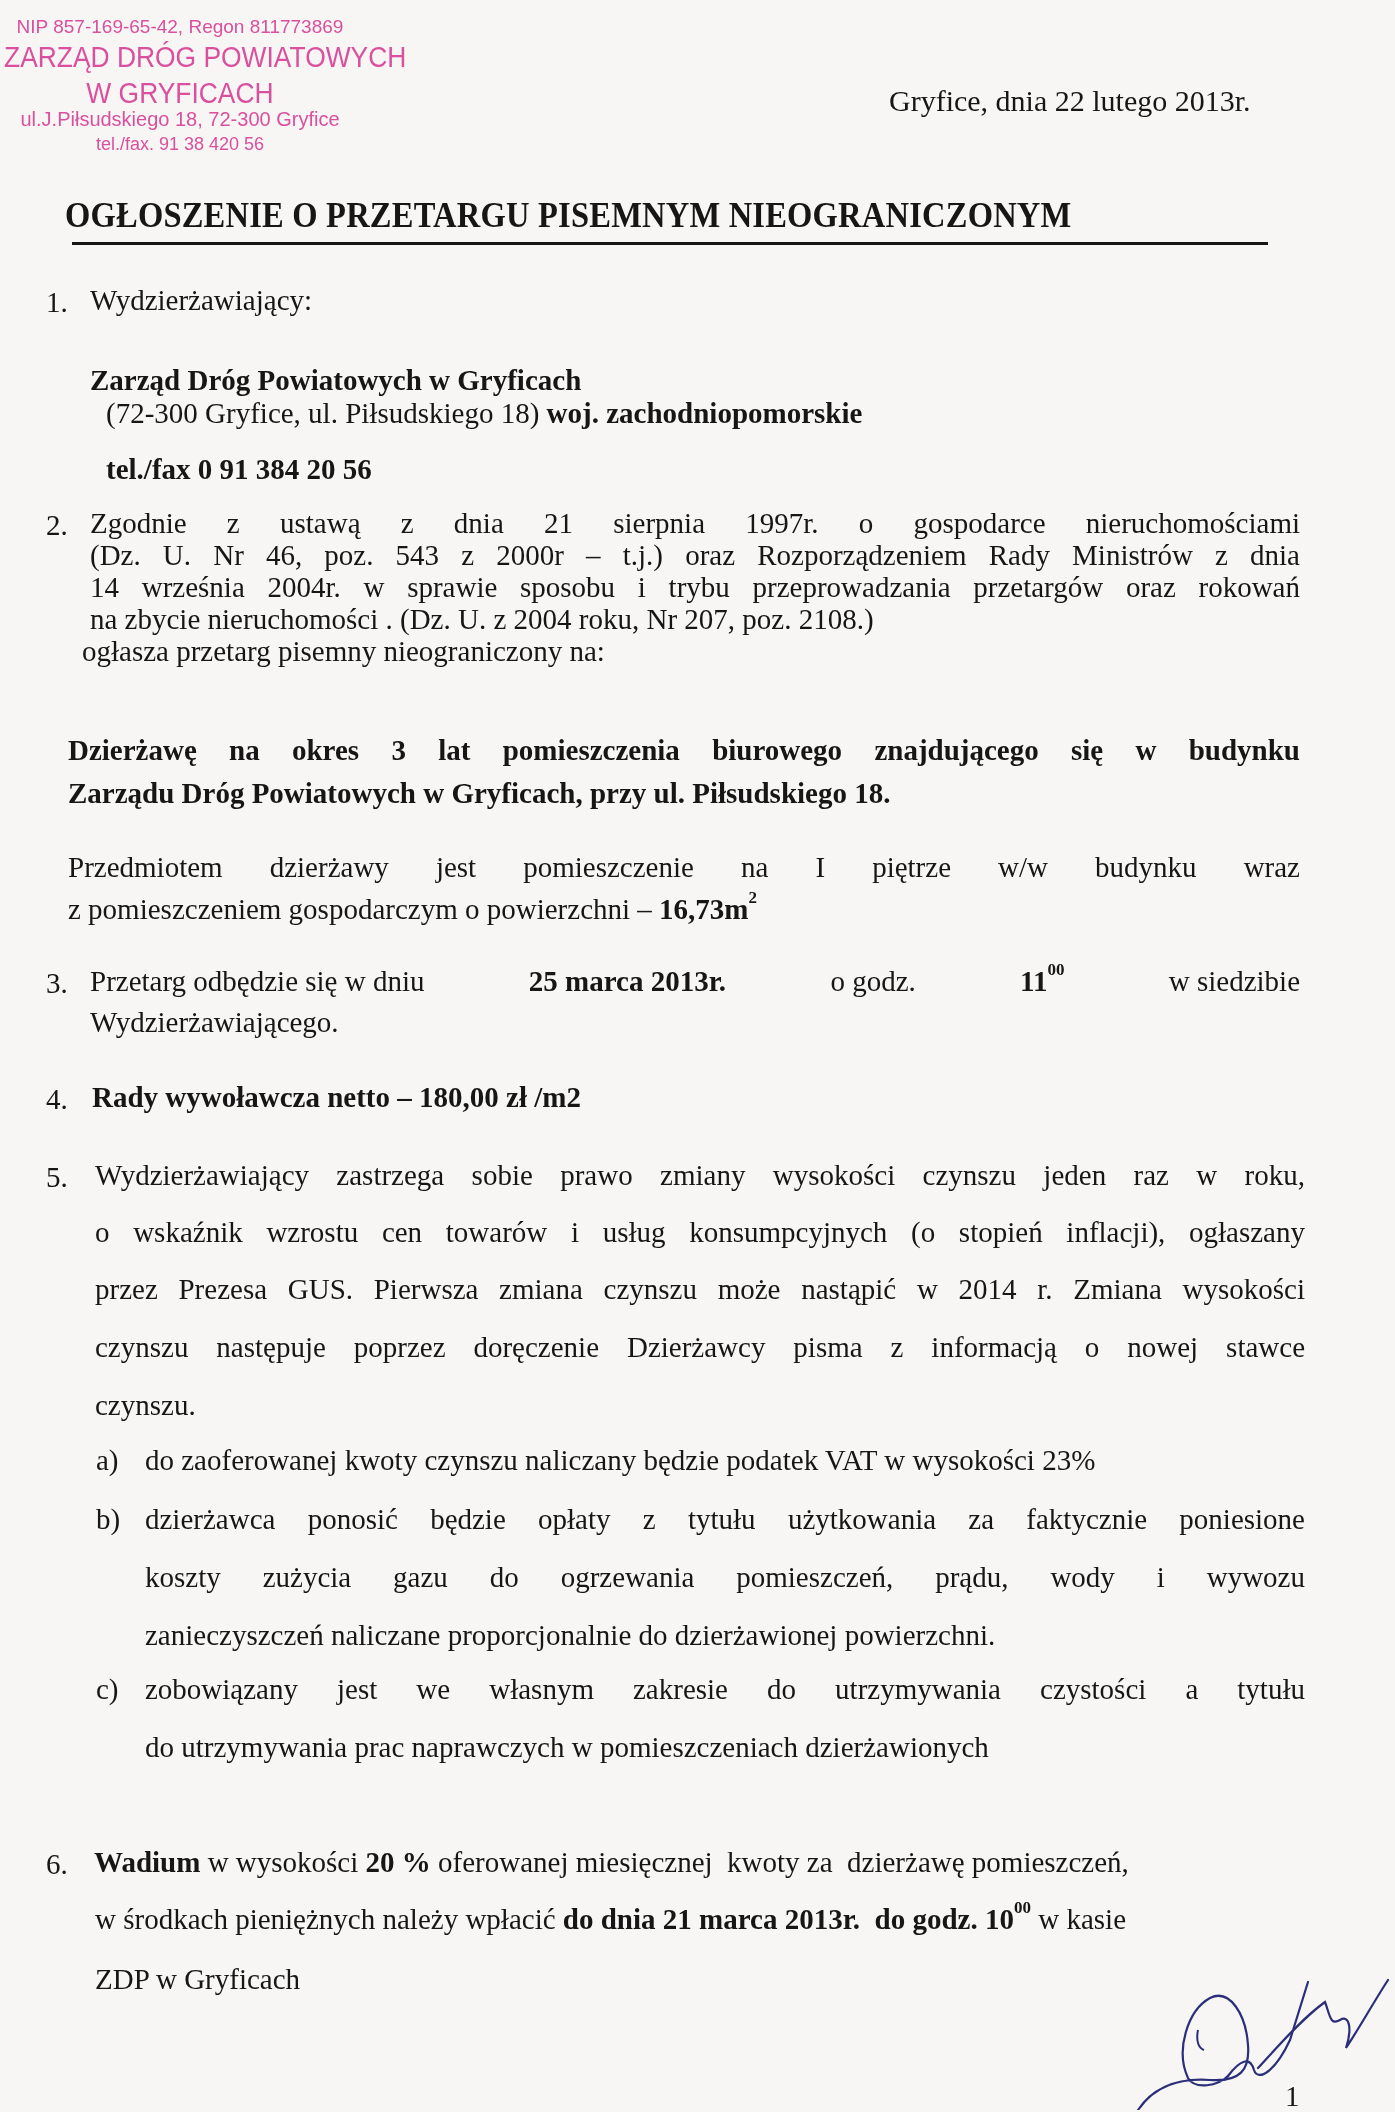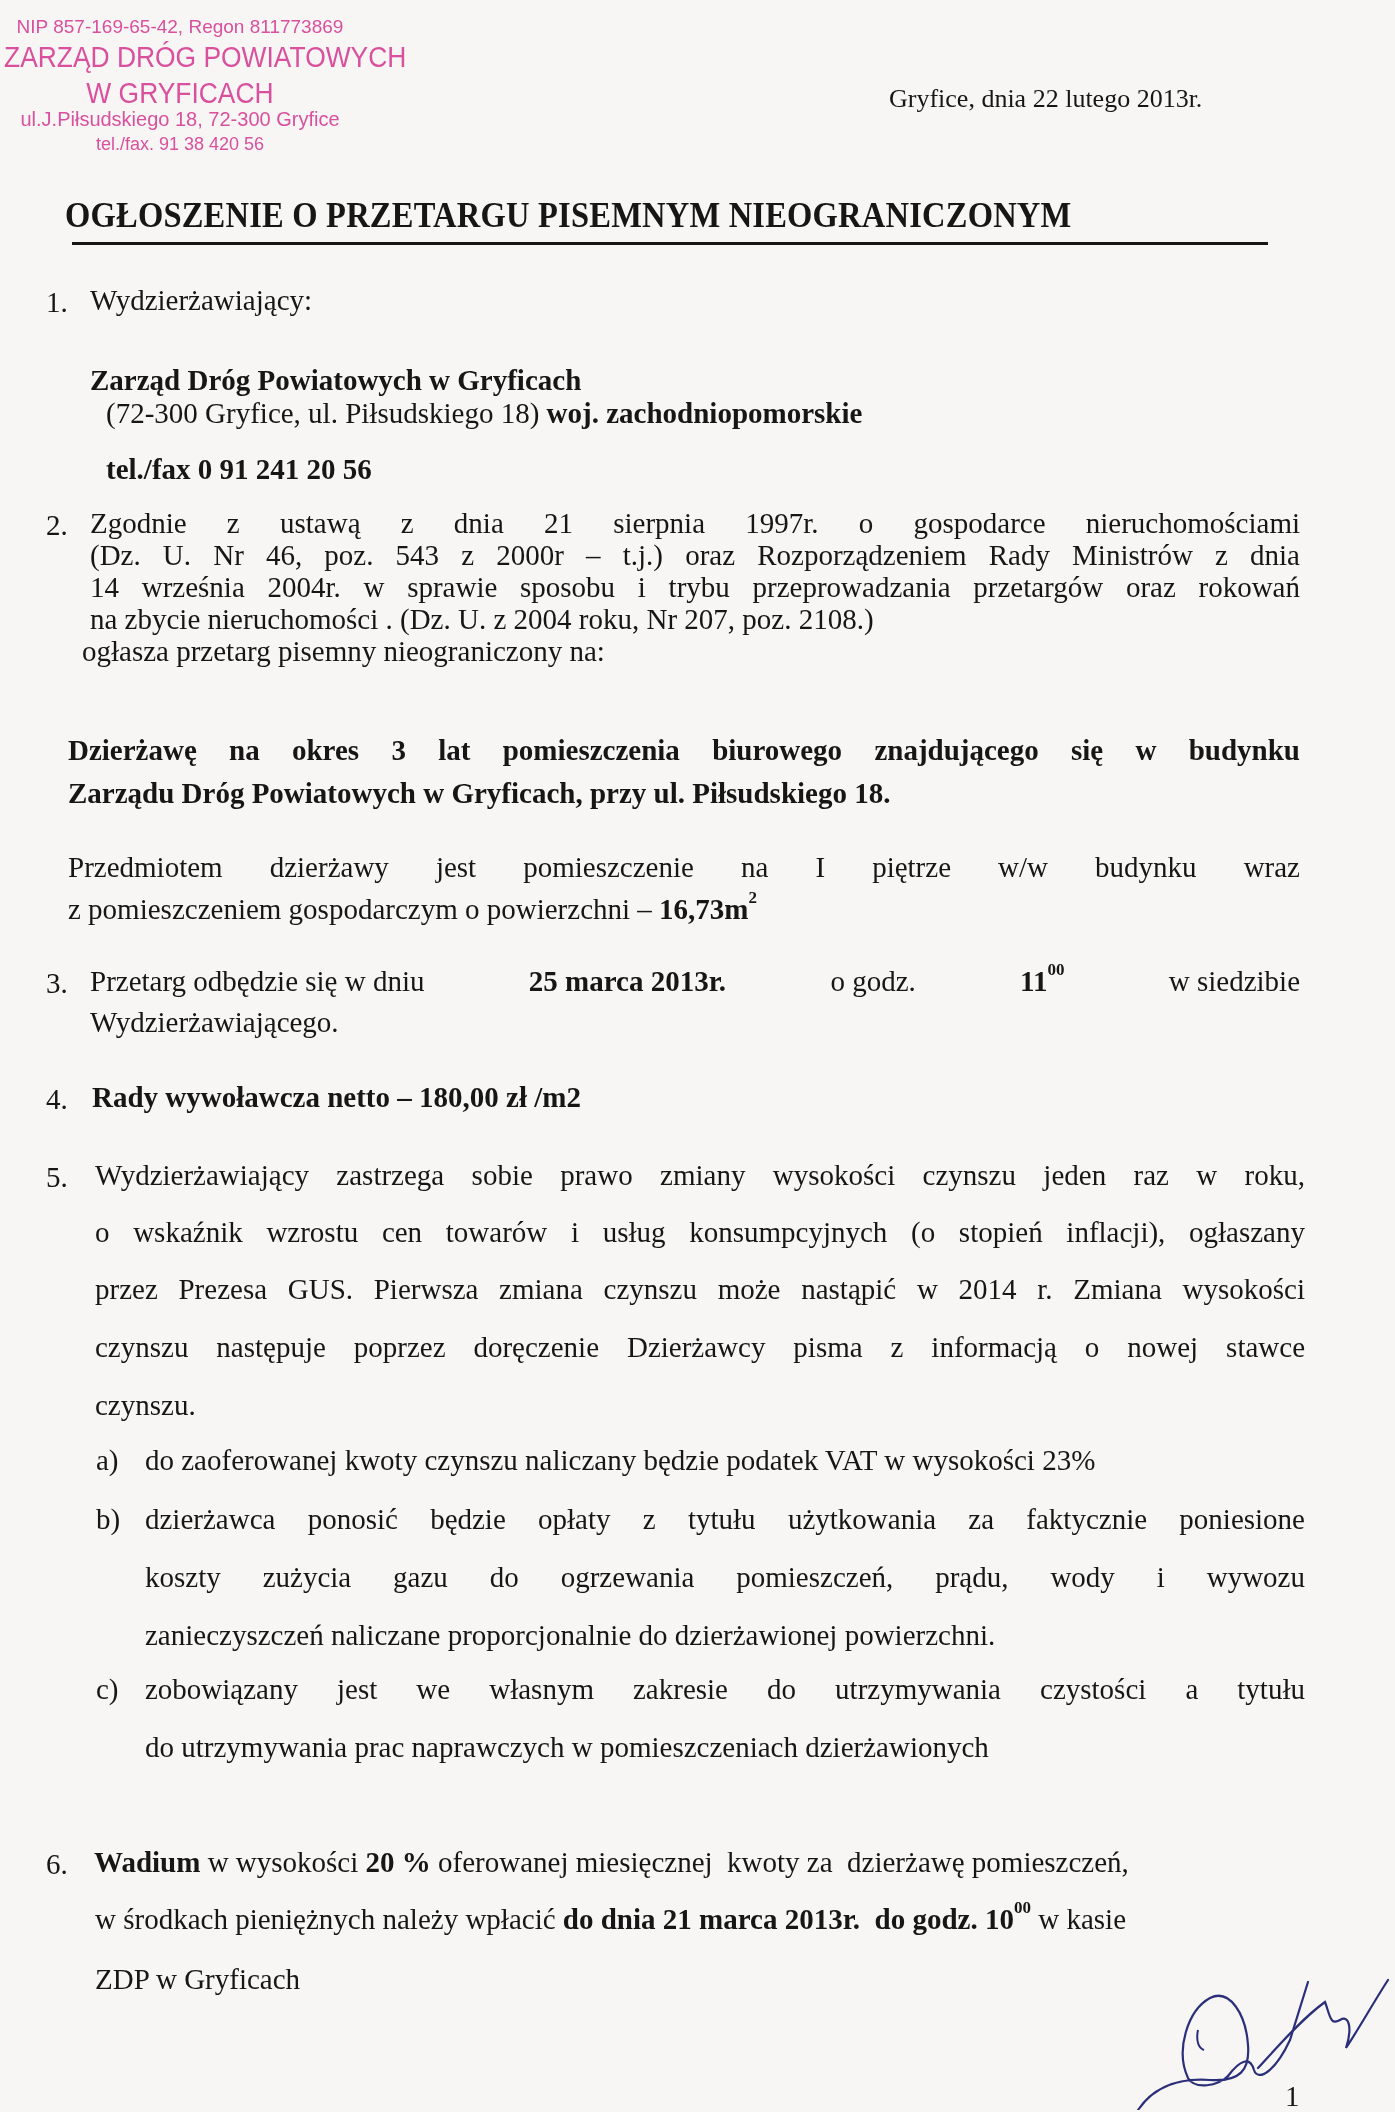--- a/index.html
+++ b/index.html
@@ -9,21 +9,21 @@
     font-family:"Liberation Serif", "DejaVu Serif", serif;
     color:#161616;
   }
   .abs { position:absolute; white-space:nowrap; }
   .stamp { color:#d9509e; font-family:"Liberation Sans", "DejaVu Sans", sans-serif; text-align:center; width:400px; left:-20px; }
   .s1 { top:16px; font-size:19px; }
   .s2 { top:40px; font-size:30px; letter-spacing:0px; transform:scaleX(0.88); }
   .s3 { top:76px; font-size:30px; transform:scaleX(0.88); }
   .s4 { top:108px; font-size:20px; }
   .s5 { top:134px; font-size:18px; }
-  .date { top:84px; left:889px; font-size:26px; }
+  .date { top:84px; left:889px; font-size:30px; }
   .title { top:196px; left:65px; font-size:35px; font-weight:bold; letter-spacing:0.2px; transform:scaleX(0.93); transform-origin:left; }
   .title-rule { position:absolute; top:242px; left:72px; width:1196px; height:3px; background:#161616; }
   .txt { font-size:29px; line-height:1; }
   .num { font-size:29px; }
   .b { font-weight:bold; }
   .just { text-align:justify; text-align-last:justify; white-space:normal; }
   sup { font-size:17px; vertical-align:top; position:relative; top:-6px; }
   .sig { position:absolute; left:1100px; top:1960px; width:290px; height:150px; }
   .pagenum { top:2080px; left:1285px; font-size:29px; }
 </style>
@@ -41,21 +41,21 @@
 <div class="abs date">Gryfice, dnia 22 lutego 2013r.</div>
 
 <div class="abs title">OGŁOSZENIE O PRZETARGU PISEMNYM NIEOGRANICZONYM</div>
 <div class="title-rule"></div>
 
 <div>
   <div class="abs num" style="top:286px;left:46px;">1.</div>
   <div class="abs txt" style="top:286px;left:90px;">Wydzierżawiający:</div>
   <div class="abs txt b" style="top:366px;left:90px;">Zarząd Dróg Powiatowych w Gryficach</div>
   <div class="abs txt" style="top:399px;left:106px;"><span>(72-300 Gryfice, ul. Piłsudskiego 18) </span><span class="b">woj. zachodniopomorskie</span></div>
-  <div class="abs txt b" style="top:455px;left:106px;">tel./fax 0 91 241 20 56</div>
+  <div class="abs txt b" style="top:455px;left:106px;">tel./fax 0 91 384 20 56</div>
 </div>
 
 <div>
   <div class="abs num" style="top:509px;left:46px;">2.</div>
   <div class="abs txt just" style="top:509px;left:90px;width:1210px;">Zgodnie z ustawą z dnia 21 sierpnia 1997r. o gospodarce nieruchomościami</div>
   <div class="abs txt just" style="top:541px;left:90px;width:1210px;">(Dz. U. Nr 46, poz. 543 z 2000r – t.j.) oraz Rozporządzeniem Rady Ministrów  z dnia</div>
   <div class="abs txt just" style="top:573px;left:90px;width:1210px;">14 września 2004r. w sprawie sposobu i trybu przeprowadzania przetargów oraz rokowań</div>
   <div class="abs txt" style="top:605px;left:90px;">na zbycie nieruchomości . (Dz. U. z 2004 roku, Nr 207, poz. 2108.)</div>
   <div class="abs txt" style="top:637px;left:82px;">ogłasza przetarg pisemny nieograniczony na:</div>
 

